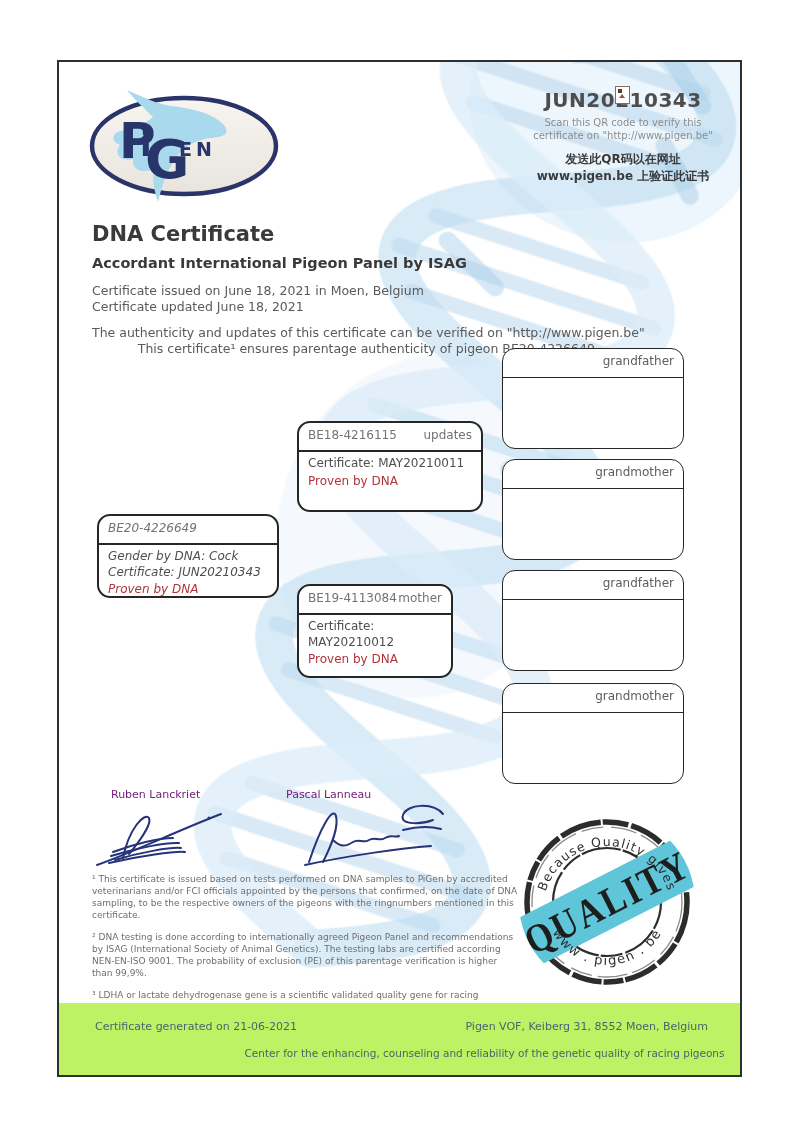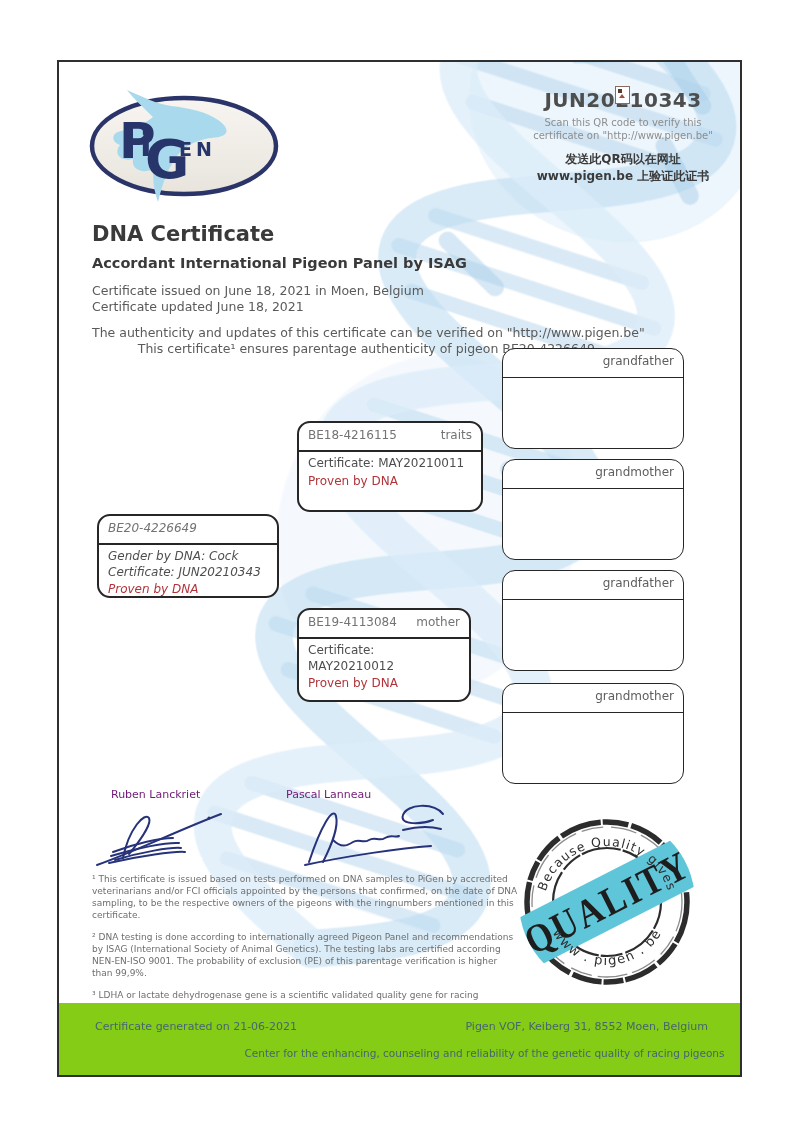--- a/index.html
+++ b/index.html
@@ -32,21 +32,21 @@
   
   .pbox{position:absolute;z-index:1;background:#fff;border:2px solid #262626;border-radius:13px;box-sizing:border-box;}
   .pbox .hd{height:29px;border-bottom:2px solid #262626;display:flex;justify-content:space-between;
             align-items:flex-start;padding:5px 9px 0 9px;font-size:12px;color:#737373;box-sizing:border-box;}
   .pbox .bd{padding:4px 9px;font-size:12px;color:#4e4e4e;line-height:15.5px;}
   .pbox.gp{border-width:1.5px;}
   .pbox.gp .hd{border-bottom-width:1.5px;color:#5e5e5e;}
   .red{color:#b0343a;margin-top:2px;}
   .box-subject{left:38px;top:452px;width:182px;height:84px;font-style:italic;}
   .box-father{left:238px;top:359px;width:186px;height:91px;}
-  .box-mother{left:238px;top:546px;width:174px;height:94px;}
+  .box-mother{left:238px;top:522px;width:156px;height:94px;}
   .gp0{left:443px;top:286px;width:182px;height:101px;}
   .gp1{left:443px;top:397px;width:182px;height:101px;}
   .gp2{left:443px;top:508px;width:182px;height:101px;}
   .gp3{left:443px;top:621px;width:182px;height:101px;}
 
   
   .sig-name{position:absolute;z-index:1;font-size:11px;color:#701a75;}
   .sig-ruben-name{left:52px;top:726px;}
   .sig-pascal-name{left:227px;top:726px;}
   .sig-svg{position:absolute;z-index:1;}
@@ -54,21 +54,21 @@
   .sig-pascal{left:216px;top:734px;}
 
   
   .footnotes{left:33px;top:811px;width:428px;font-size:9px;line-height:12px;color:#6e6e6e;}
   .footnotes p{margin:0 0 10px 0;}
 
   
   .stamp{left:458px;top:750px;}
 
   
-  .footer{position:absolute;z-index:1;left:0;right:0;bottom:0;height:72px;background:#84cc16;
+  .footer{position:absolute;z-index:1;left:0;right:0;bottom:0;height:72px;background:#bef264;
           font-size:11px;color:#47666e;}
   .f-gen{position:absolute;left:36px;top:17px;}
   .f-addr{position:absolute;right:32px;top:17px;}
   .f-tag{position:absolute;left:172px;right:2px;top:44px;text-align:center;font-size:10.5px;}
 </style>
 </head>
 <body>
 
 <div class="page">
 
@@ -159,21 +159,21 @@
     <div class="bd">
       <div>Gender by DNA: Cock</div>
       <div>Certificate: JUN20210343</div>
       <div class="red">Proven by DNA</div>
     </div>
   </div>
 
   <div class="pbox box-father">
     <div class="hd">
       <span>BE18-4216115</span>
-      <span>traits</span>
+      <span>updates</span>
     </div>
     <div class="bd">
       <div>Certificate: MAY20210011</div>
       <div class="red">Proven by DNA</div>
     </div>
   </div>
 
   <div class="pbox box-mother">
     <div class="hd">
       <span>BE19-4113084</span>

